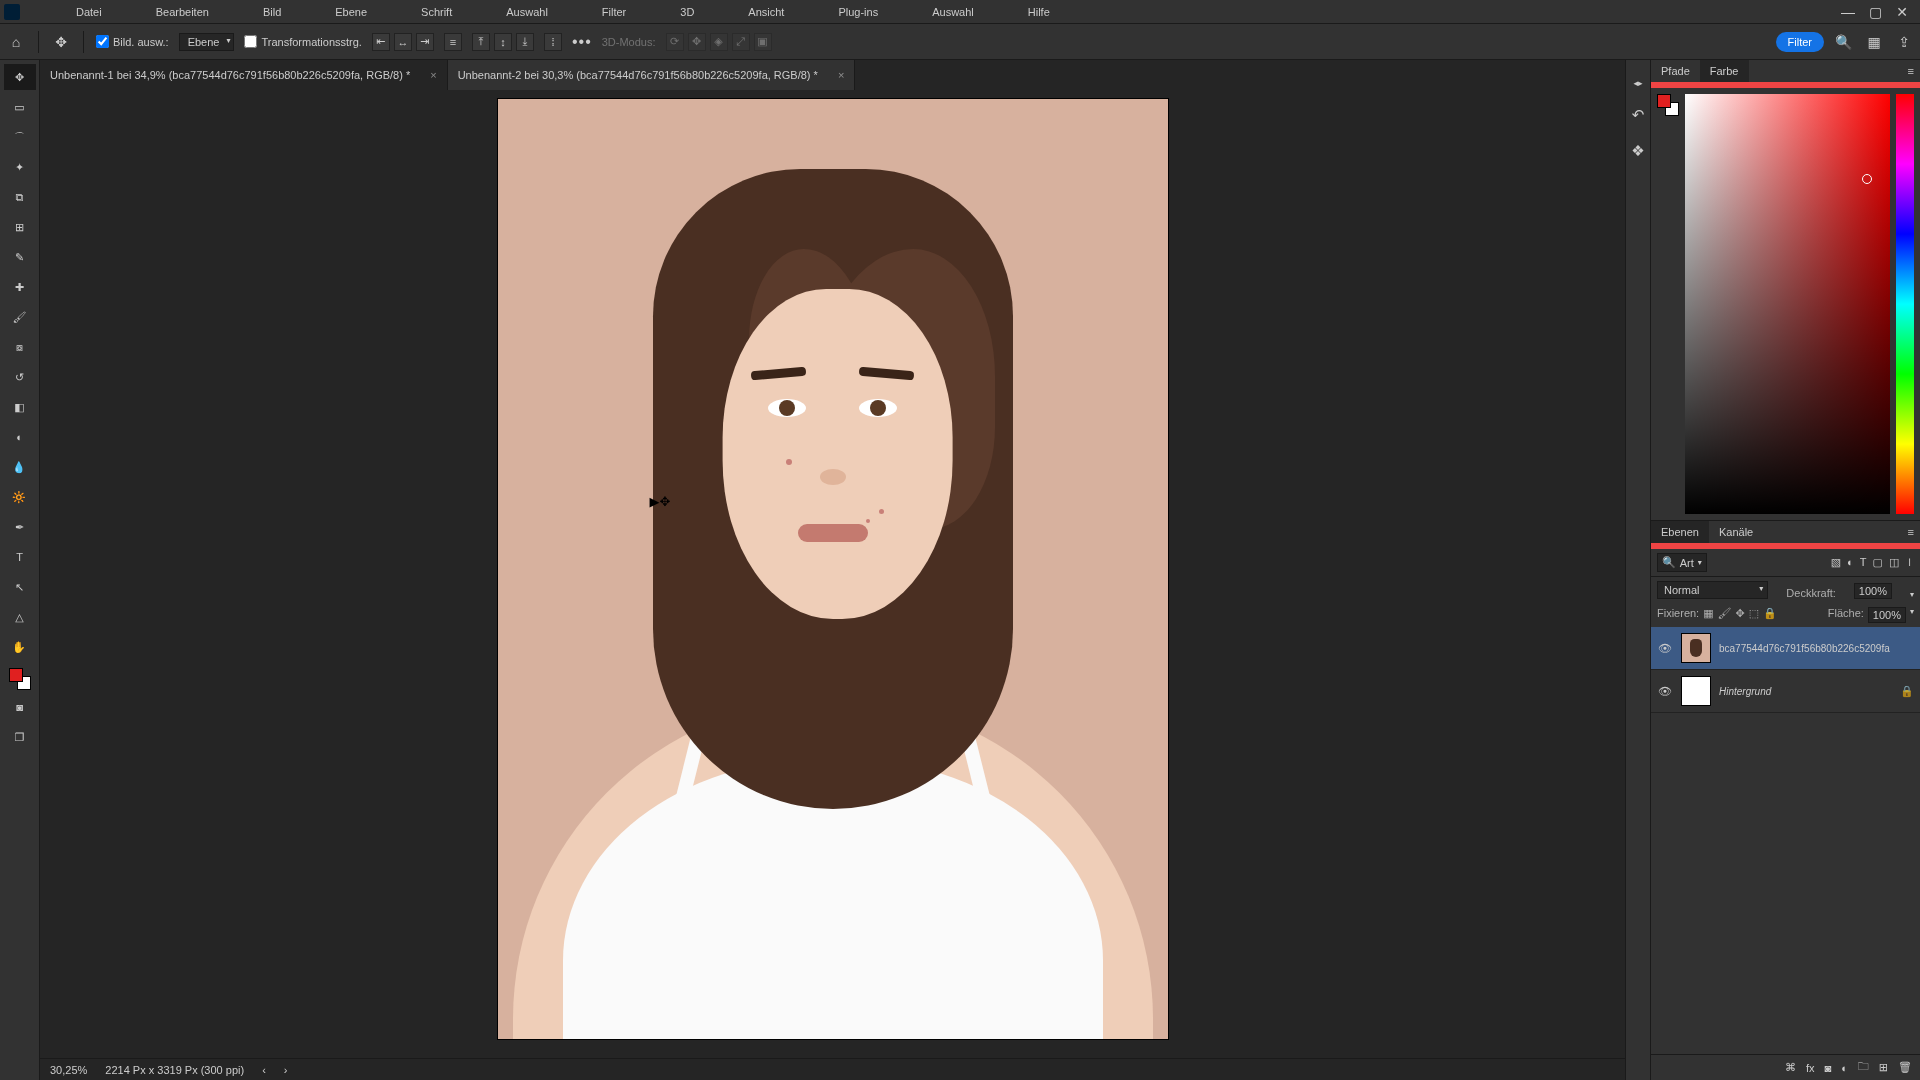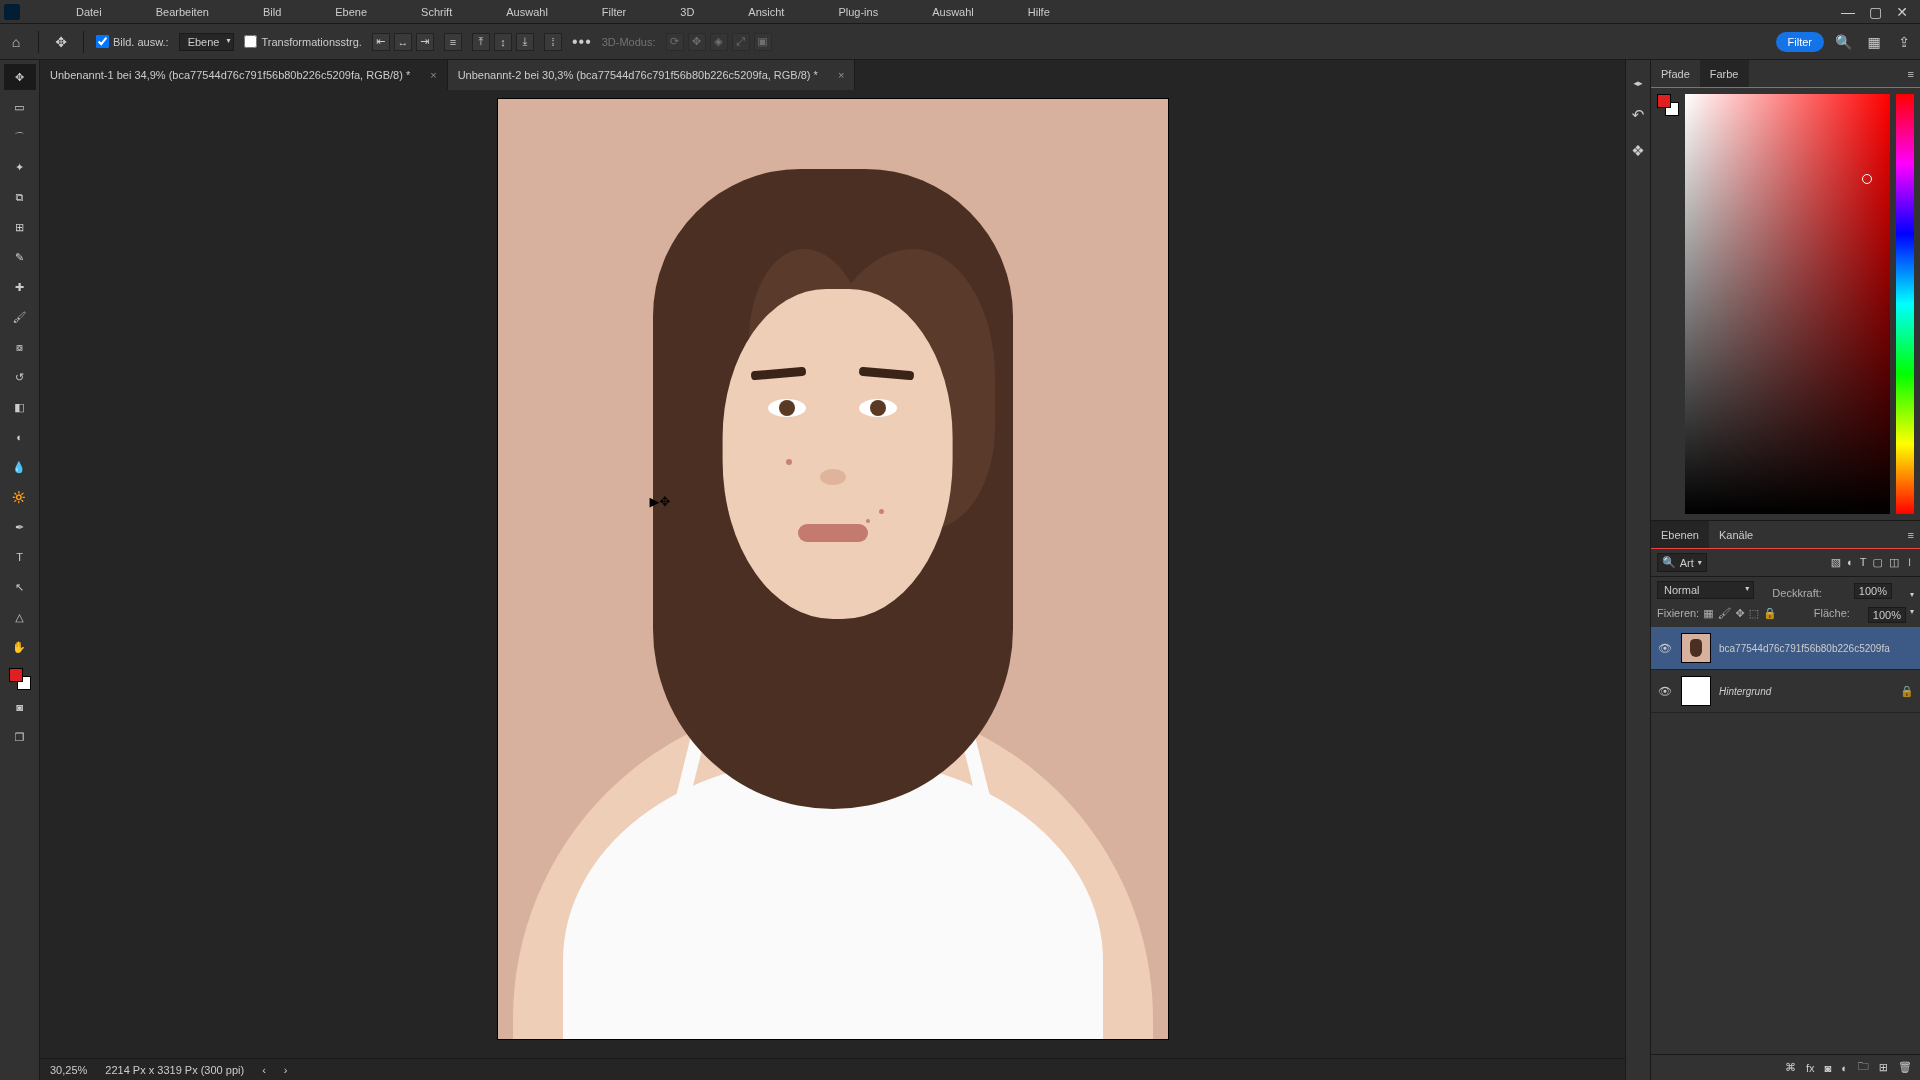--- a/index.html
+++ b/index.html
@@ -56,41 +56,41 @@
 .shoulders{position:absolute;left:50%;transform:translateX(-50%);top:600px;width:640px;height:420px;background:#efceb8;border-radius:320px 320px 0 0;}
 .top-gar{position:absolute;left:50%;transform:translateX(-50%);top:660px;width:540px;height:420px;background:#fafafa;border-radius:48% 48% 0 0;}
 .strap{position:absolute;width:14px;height:160px;background:#fafafa;top:590px;}
 .strap.sl{left:50%;transform:translateX(-150px) rotate(14deg);}
 .strap.sr{left:50%;transform:translateX(136px) rotate(-14deg);}
 .cursor-mark{position:absolute;left:152px;top:395px;font-size:13px;color:#000;pointer-events:none;}
 .statusbar { height: 22px; background: #252525; display: flex; align-items: center; padding: 0 10px; gap: 18px; border-top: 1px solid #1a1a1a; font-size: 10px; margin-top: 11px; }
 .right-stack { width: 25px; background: #323232; border-left: 1px solid #1a1a1a; display: flex; flex-direction: column; align-items: center; padding-top: 18px; gap: 18px;}
 .stack-ic{font-size:15px;cursor:pointer;}
 .panel-col { width: 270px; background: #323232; display: flex; flex-direction: column; border-left: 1px solid #1a1a1a; }
-.pnl-tabs { height: 28px; display: flex; align-items: stretch; border-bottom: 1px solid #ef4444; }
+.pnl-tabs { height: 28px; display: flex; align-items: stretch; border-bottom: 6px solid #ef4444; }
 .pnl-tab { padding: 0 10px; display: flex; align-items: center; cursor: pointer; }
 .pnl-tab.active { background: #252525; }
 .pnl-menu { margin-left: auto; padding: 0 6px; display:flex; align-items:center; }
 .color-panel { height: 460px; display: flex; flex-direction: column; }
 .color-body { flex:1; display:flex; }
 .cp-swatch{width:22px;height:22px;position:relative;margin:6px;}
 .cp-sw-bg{position:absolute;right:0;bottom:0;width:14px;height:14px;background:#fff;border:1px solid #000;}
 .cp-sw-fg{position:absolute;left:0;top:0;width:14px;height:14px;background:#e02020;border:1px solid #000;}
 .satval{flex:1;margin:6px 6px 6px 0;position:relative;background:linear-gradient(to top,#000,rgba(0,0,0,0)),linear-gradient(to right,#fff,#ff0000);}
 .satval-handle{position:absolute;width:10px;height:10px;border:1px solid #fff;border-radius:50%;right:18px;top:80px;}
 .huebar{width:18px;margin:6px 6px 6px 0;background:linear-gradient(to bottom,#ff0000,#ff00ff,#0000ff,#00ffff,#00ff00,#ffff00,#ff0000);}
 .layer-panel{flex:1;display:flex;flex-direction:column;border-top:1px solid #1a1a1a;}
 .lp-optrow{display:flex;align-items:center;padding:4px 6px;gap:6px;border-bottom:1px solid #1a1a1a;}
 .lp-search{background:#262626;border:1px solid #1a1a1a;padding:2px 4px;display:flex;align-items:center;gap:4px;}
 .lp-kind-row{display:flex;gap:6px;margin-left:auto;font-size:12px;}
 .lp-row2{display:flex;align-items:flex-end;padding:4px 6px;gap:18px;}
 .lp-select{flex:1;background:#262626;border:1px solid #1a1a1a;padding:2px 6px;position:relative;}
 .lp-select::after{content:"▾";position:absolute;right:4px;top:2px;font-size:8px;}
 .lp-label{opacity:0.8;}
-.lp-val{background:#262626;border:1px solid #1a1a1a;padding:1px 4px;min-width:34px;text-align:right;margin-left:14px;}
+.lp-val{background:#262626;border:1px solid #1a1a1a;padding:1px 4px;min-width:34px;text-align:right;}
 .lp-row3{display:flex;align-items:flex-start;padding:4px 6px;gap:4px;}
 .lp-lock-ic{font-size:11px;opacity:0.8;}
 .layer-list{flex:1;overflow:auto;}
 .layer-item{display:flex;align-items:center;padding:6px;gap:8px;border-bottom:1px solid #222;}
 .layer-item.sel{background:#3c5a85;}
 .eye-ic{width:16px;text-align:center;cursor:pointer;}
 .thumb{width:30px;height:30px;background:#d7b19e;border:1px solid #000;position:relative;overflow:hidden;}
 .thumb-bg{background:#fff;}
 .thumb-mini{position:absolute;inset:0;display:flex;align-items:center;justify-content:center;}
 .lm-hair{width:12px;height:18px;background:#4a2f22;border-radius:6px 6px 8px 8px;}

